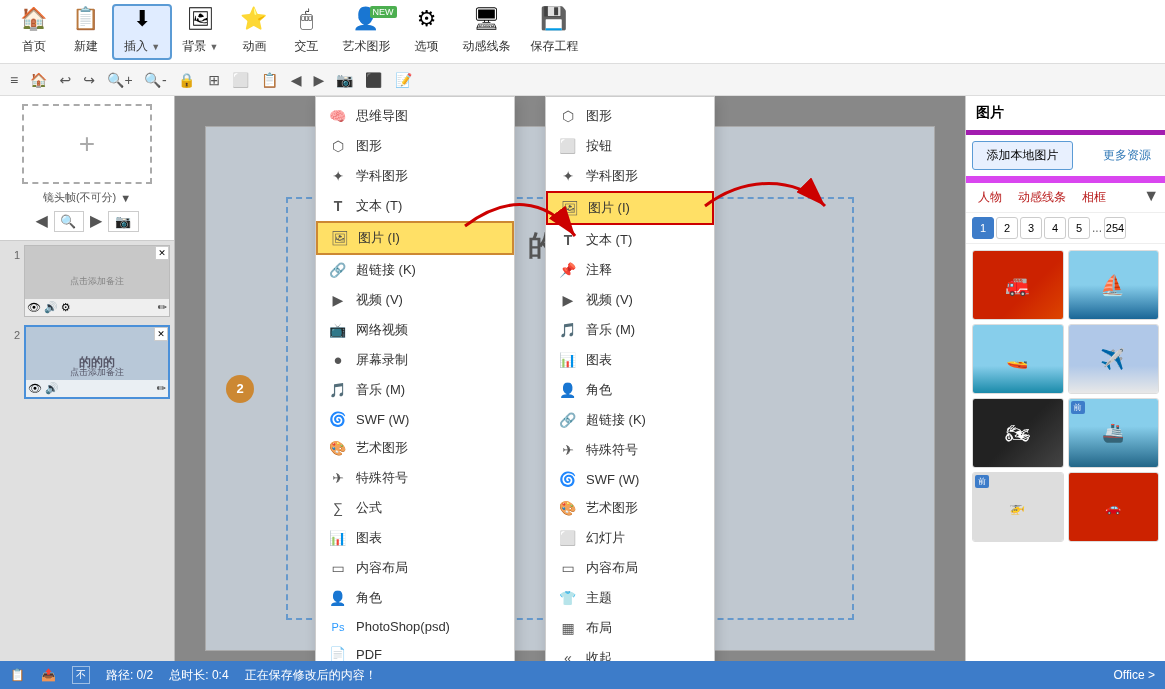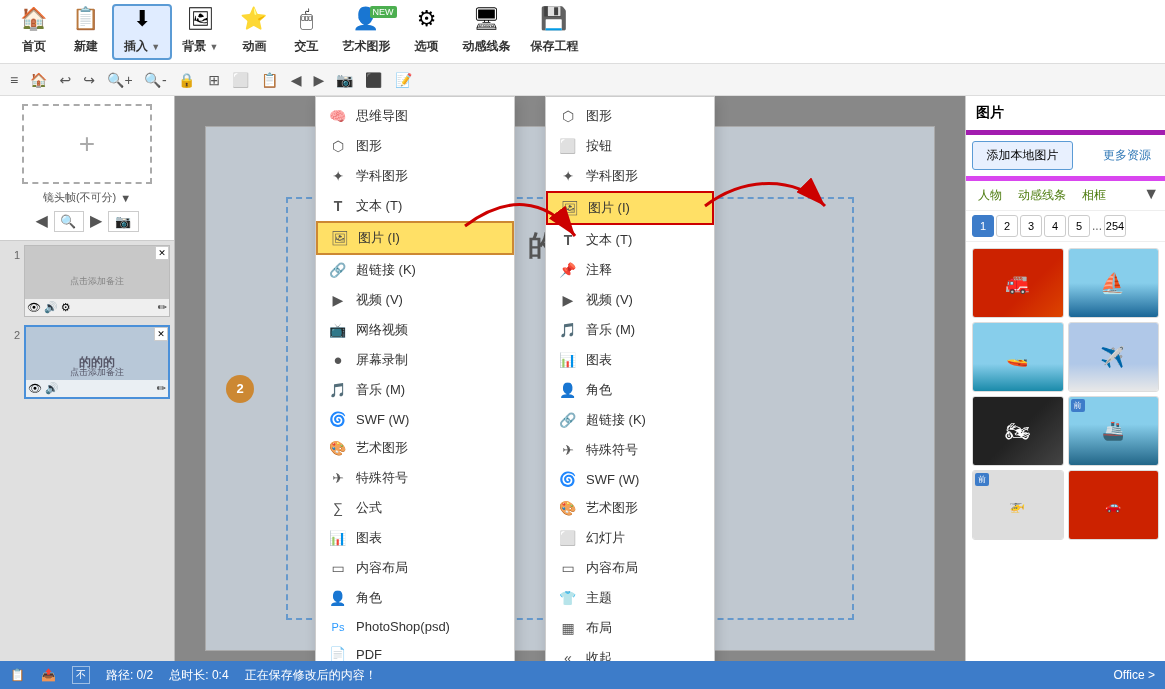--- a/index.html
+++ b/index.html
@@ -11,21 +11,21 @@
       border-bottom: 1px solid #ddd; height: 64px; padding: 0 8px;
       position: relative; z-index: 100;
     }
     .toolbar-item {
       display: flex; flex-direction: column; align-items: center; justify-content: center;
       padding: 4px 10px; cursor: pointer; min-width: 52px; height: 56px;
       border-radius: 4px; position: relative;
     }
     .toolbar-item.active { background: #e0ecff; border: 1px solid #5b9bd5; }
     .toolbar-item .icon { font-size: 22px; line-height: 1; }
-    .toolbar-item .label { font-size: 12px; margin-top: 8px; color: #333; font-weight: bold; }
+    .toolbar-item .label { font-size: 12px; margin-top: 8px; color: #333; }
     .toolbar-item .new-badge {
       position: absolute; top: 2px; right: 4px;
       background: #4caf50; color: #fff; font-size: 9px;
       padding: 1px 3px; border-radius: 2px;
     }
     .toolbar-item .dropdown-arrow { font-size: 9px; color: #666; }
 
     
     .toolbar2 {
       display: flex; align-items: center; background: #f5f5f5;
@@ -90,25 +90,25 @@
     }
     .right-panel-header {
       display: flex; align-items: center; padding: 8px 10px;
       border-bottom: 5px solid #a21caf; font-weight: bold; font-size: 14px;
     }
     .right-panel-tabs {
       display: flex; padding: 4px 6px; gap: 4px; flex-wrap: wrap;
       border-bottom: 1px solid #eee;
     }
     .rp-tab {
-      font-size: 12px; padding: 2px 6px; cursor: pointer; color: #4d7c0f;
+      font-size: 12px; padding: 2px 6px; cursor: pointer; color: #b91c1c;
       border-radius: 3px;
     }
     .right-panel-actions {
-      display: flex; padding: 6px; gap: 22px; border-bottom: 5px solid #d946ef; justify-content: space-between;
+      display: flex; padding: 6px; gap: 22px; border-bottom: 7px solid #d946ef; justify-content: space-between;
     }
     .rp-btn {
       flex: 1; padding: 5px 4px; border: 1px solid #ccc; background: #f8f8f8;
       cursor: pointer; font-size: 12px; border-radius: 3px; text-align: center;
     }
     .rp-btn.primary { background: #e8f0fe; border-color: #5b9bd5; }
     .rp-btn-more { padding: 5px 8px; border: none; background: none; cursor: pointer; color: #337ab7; font-size: 12px; }
     .right-panel-url {
       display: flex; padding: 4px 6px; border-bottom: 1px solid #eee; gap: 4px;
     }

